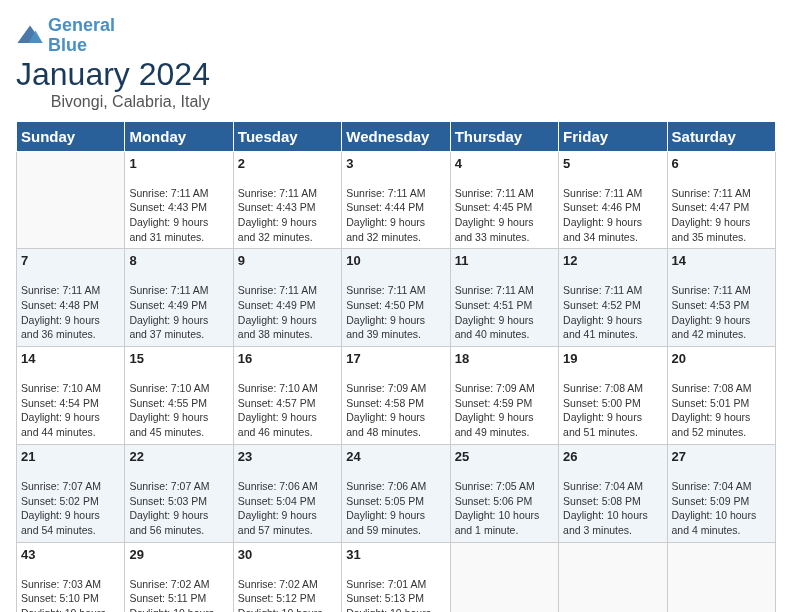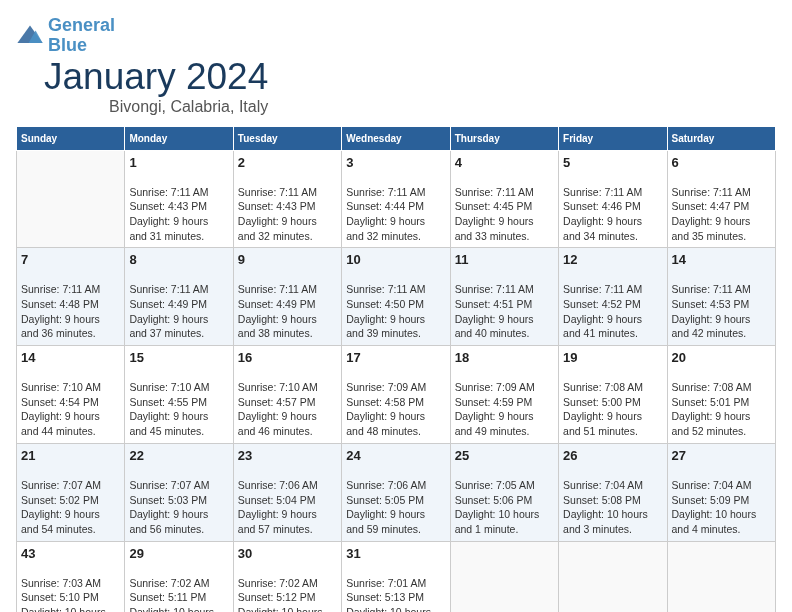--- a/index.html
+++ b/index.html
@@ -32,40 +32,39 @@
       color: #4a90c4;
     }
     .logo-icon {
       width: 28px;
       height: 28px;
     }
     .title-block {
       text-align: right;
     }
     .month-title {
-      font-size: 37px;
+      font-size: 32px;
       color: #1a3a5c;
       font-weight: normal;
-      margin-left: 28px;
     }
     .subtitle {
       font-size: 16px;
       color: #555;
     }
     .calendar {
       width: 100%;
       border-collapse: collapse;
       font-size: 11px;
     }
     .calendar th {
       background: #2a6099;
       color: #fff;
       padding: 6px 4px;
       text-align: left;
-      font-size: 10px;
+      font-size: 15px;
       border: 1px solid #fff;
     }
     .calendar td {
       border: 1px solid #ccc;
       vertical-align: top;
       padding: 4px;
       width: 108px;
       min-height: 90px;
       background: #fff;
     }

